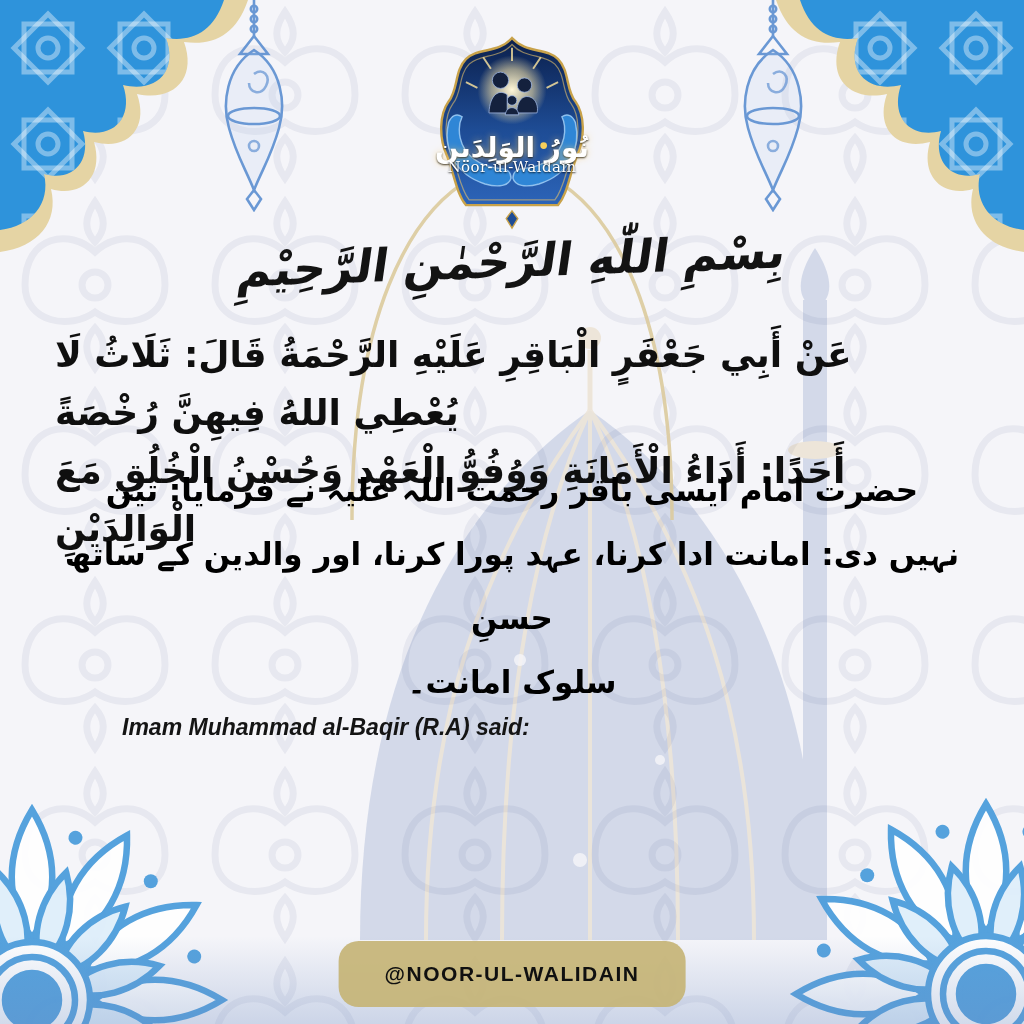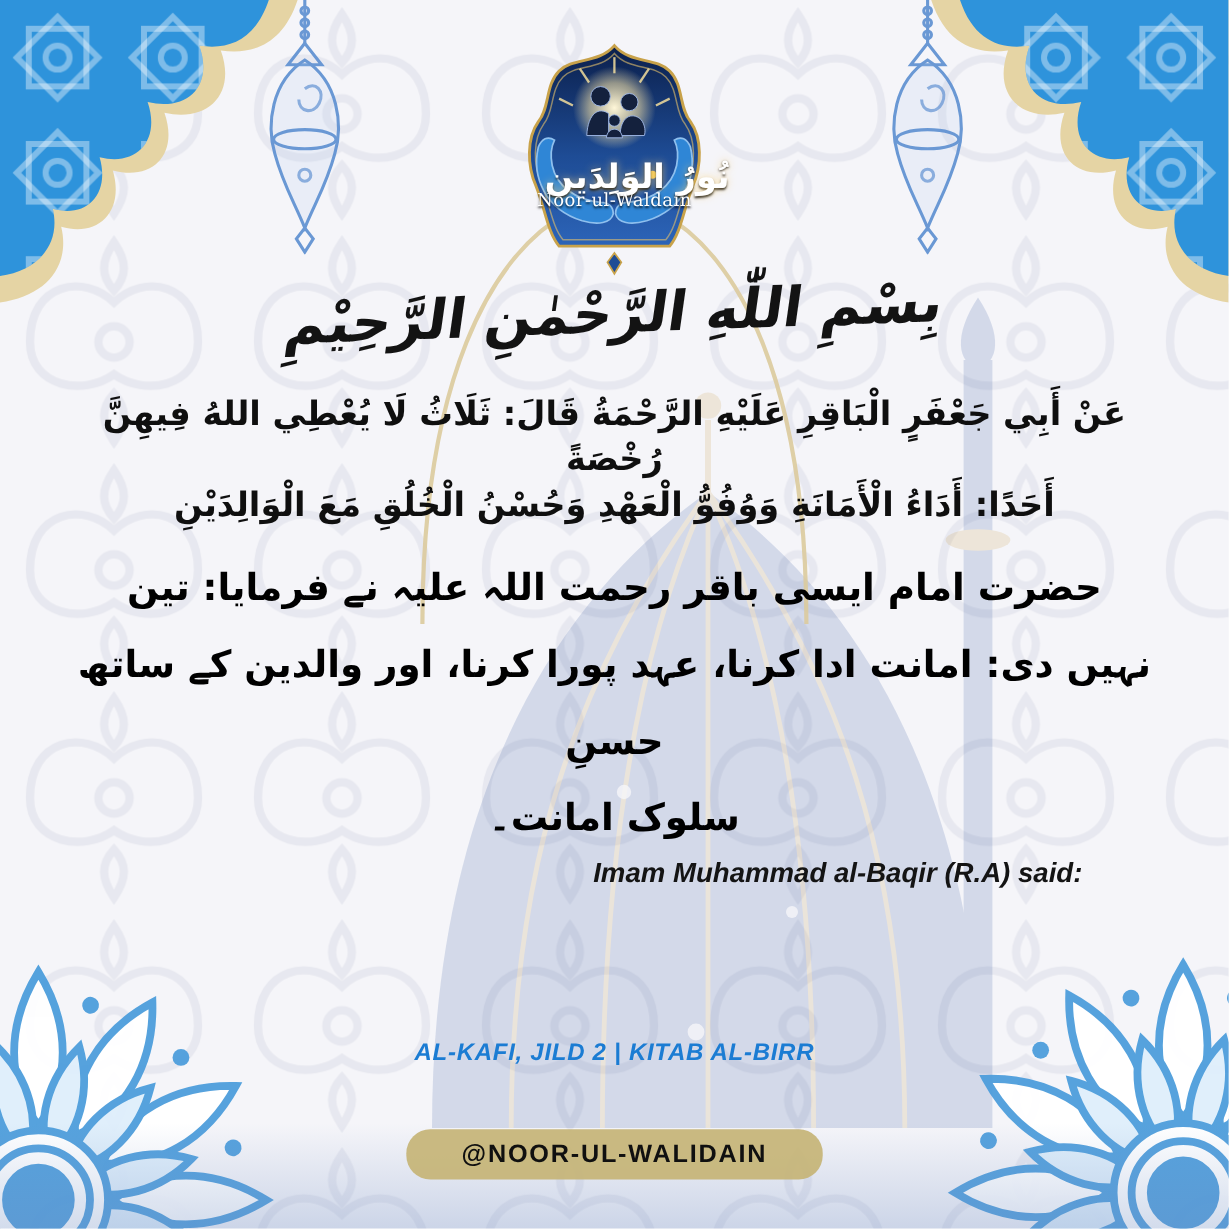--- a/index.html
+++ b/index.html
@@ -19,43 +19,43 @@
   .lantern.right{left:731px;}
   .mandala{opacity:0.95;}
   .mandala.bl{left:-188px;bottom:-196px;}
   .mandala.br{right:-182px;bottom:-190px;}
   .bottom-band{position:absolute;left:0;right:0;bottom:0;height:88px;
     background:linear-gradient(to bottom,rgba(125,150,200,0),rgba(108,138,192,0.30));}
 
   .logo{position:absolute;left:50%;top:34px;transform:translateX(-50%);
     width:192px;height:202px;z-index:5;}
   .logo svg{position:absolute;left:0;top:0;}
-  .logo-ar{position:absolute;left:0;right:0;top:97px;
+  .logo-ar{position:absolute;left:0;right:0;top:97px;text-align:center;
     font-family:"DejaVu Sans",sans-serif;font-size:28px;font-weight:bold;color:#ffffff;
     text-shadow:0 0 7px rgba(255,214,120,0.65),0 1px 2px rgba(0,0,0,0.9);}
   .logo-en{position:absolute;left:0;right:0;top:124px;text-align:center;
     font-family:"DejaVu Serif",serif;font-size:15px;color:#ffffff;letter-spacing:0.4px;
     text-shadow:0 1px 2px rgba(0,0,0,0.85);}
 
   .bismillah{position:absolute;top:234px;left:0;right:0;text-align:center;z-index:4;
     font-family:"DejaVu Sans",sans-serif;font-size:46px;font-weight:700;color:#131313;
     transform:skewX(-10deg) rotate(-2deg);}
-  .hadith{position:absolute;top:326px;left:55px;right:55px;text-align:center;z-index:4;
-    font-family:"DejaVu Sans",sans-serif;font-size:28px;font-weight:700;color:#0f0f0f;
-    line-height:38px;}
+  .hadith{position:absolute;top:326px;left:55px;right:55px;text-align:left;z-index:4;
+    font-family:"DejaVu Sans",sans-serif;font-size:36px;font-weight:700;color:#0f0f0f;
+    line-height:58px;}
   .urdu{position:absolute;top:458px;left:48px;right:48px;text-align:center;z-index:4;
     font-family:"DejaVu Sans",sans-serif;font-size:31px;font-weight:600;color:#000000;
     line-height:64px;}
-  .english{position:absolute;top:712px;left:122px;width:780px;text-align:right;z-index:4;
+  .english{position:absolute;top:712px;left:122px;width:780px;text-align:left;z-index:4;
     font-style:italic;font-weight:700;font-size:23px;line-height:30px;color:#141414;}
   .english .attr{margin-bottom:3px;}
   .source{position:absolute;top:866px;left:0;right:0;text-align:center;z-index:4;
     font-weight:700;font-style:italic;font-size:20px;color:#1b7cd3;letter-spacing:0.6px;}
   .badge{position:absolute;top:941px;left:50%;transform:translateX(-50%);z-index:5;
-    background:rgba(198,180,118,0.92);border-radius:20px;padding:9px 46px;
+    background:rgba(198,180,118,0.92);border-radius:20px;padding:21px 46px;
     font-weight:700;font-size:21px;letter-spacing:1.5px;color:#101010;white-space:nowrap;}
 </style>
 </head>
 <body>
 
 <div class="poster">
 
   <svg width="0" height="0" style="position:absolute" aria-hidden="true">
     <defs>
       <pattern id="damaskPat" width="190" height="190" patternUnits="userSpaceOnUse">
@@ -250,19 +250,18 @@
   <div class="urdu" dir="rtl" lang="ur">
     <div>حضرت امام ایسی باقر رحمت اللہ علیہ نے فرمایا: تین</div>
     <div>نہیں دی: امانت ادا کرنا، عہد پورا کرنا، اور والدین کے ساتھ حسنِ</div>
     <div>سلوک امانت۔</div>
   </div>
 
   <div class="english">
     <div class="attr">Imam Muhammad al-Baqir (R.A) said:</div>
   </div>
 
-  <div class="source">AL-KAFI, JILD 2 | KITAB AL-BIRR</div>
 
   <div class="badge">
     <span>@NOOR-UL-WALIDAIN</span>
   </div>
 
 </div>
 
 </body></html>

